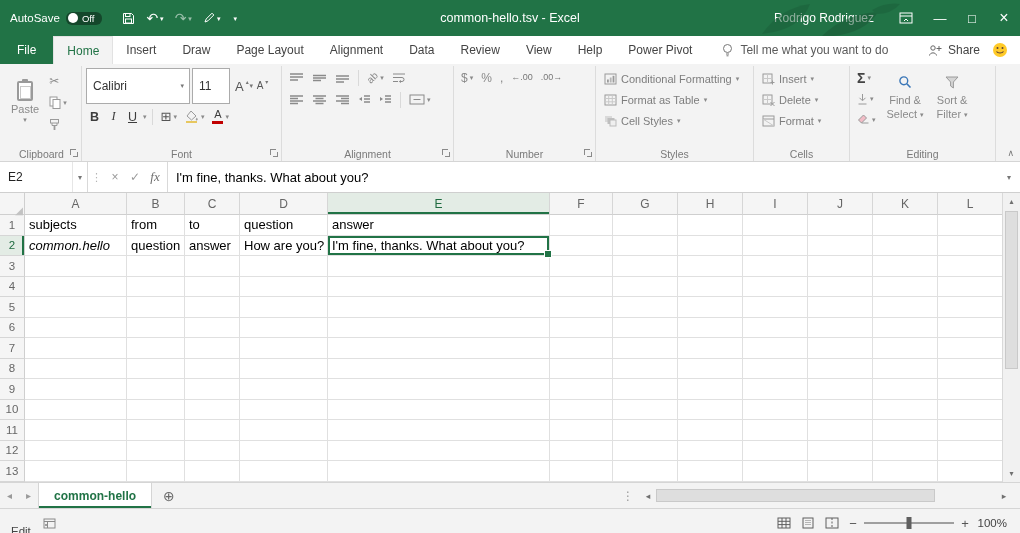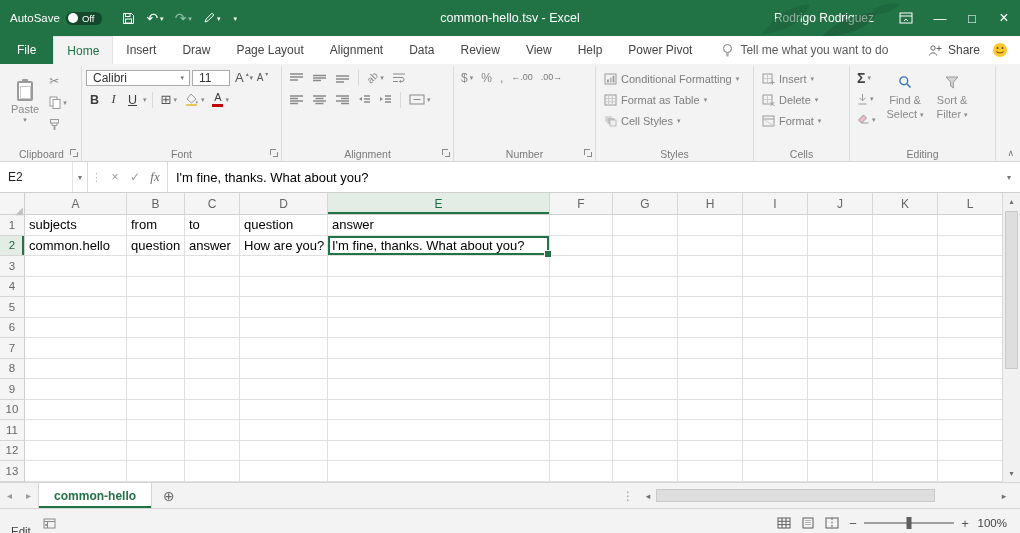--- a/index.html
+++ b/index.html
@@ -52,21 +52,21 @@
   .bigbtn{display:flex;flex-direction:column;align-items:center;padding:2px 5px;color:#8a8a8a;
           font-size:11px;line-height:1.25;text-align:center;}
   .bigicon{height:24px;display:flex;align-items:center;}
   .caret{font-size:7px;color:#8a8a8a;line-height:1;}
   .minicol{display:flex;flex-direction:column;justify-content:flex-start;gap:3px;padding-top:3px;}
   .minibtn{display:inline-flex;align-items:center;gap:2px;height:19px;padding:0 3px;color:#8a8a8a;font-size:12px;line-height:1;}
   .clip{width:16px;height:20px;border:2px solid #9a9a9a;border-radius:2px;position:relative;background:#fff;}
   .clip::before{content:"";position:absolute;top:-4px;left:3px;width:6px;height:4px;background:#9a9a9a;border-radius:1px;}
   .clip::after{content:"";position:absolute;top:3px;left:1px;width:9px;height:11px;background:#fff;border:1px solid #c9c9c9;}
   .combo{display:flex;align-items:center;justify-content:space-between;background:#fff;
-         border:1px solid #ababab;height:16px;padding:0 2px 0 6px;font-size:12px;color:#333;gap:35px;}
+         border:1px solid #ababab;height:36px;padding:0 2px 0 6px;font-size:12px;color:#333;gap:35px;}
   .combocaret{font-size:7px;color:#777;padding:0 3px;}
   .fontname{width:104px;}.fontsize{width:38px;}
   .bigA{font-size:13px;color:#555;}.smallA{font-size:10px;color:#555;}
   .supcaret{font-size:6px;color:#777;position:relative;top:-4px;}
   .fmtbtn{width:17px;height:18px;display:flex;align-items:center;justify-content:center;font-size:12.5px;color:#3d3d3d;}
   .fmtbtn.bold{font-weight:bold;}
   .fmtbtn.italic{font-style:italic;font-family:"Liberation Serif",serif;}
   .fmtbtn.underline{text-decoration:underline;}
   .vsep{width:1px;height:16px;background:#d9d9d9;margin:0 3px;}
   .bordericon{font-size:13px;color:#555;}
@@ -582,21 +582,21 @@
           <div class="cell" style="flex: 0 0 63px;"></div>
           <div class="cell" style="flex: 0 0 65px;"></div>
           <div class="cell" style="flex: 0 0 65px;"></div>
           <div class="cell" style="flex: 0 0 65px;"></div>
           <div class="cell" style="flex: 0 0 65px;"></div>
           <div class="cell" style="flex: 0 0 65px;"></div>
           <div class="cell" style="flex: 0 0 65px;"></div>
         </div>
         <div class="grow">
           <div class="rowhead sel">2</div>
-          <div class="cell" style="flex: 0 0 102px;">common.hello</div>
+          <div class="cell" style="flex: 0 0 102px; font-style: italic;">common.hello</div>
           <div class="cell" style="flex: 0 0 58px;">question</div>
           <div class="cell" style="flex: 0 0 55px;">answer</div>
           <div class="cell" style="flex: 0 0 88px;">How are you?</div>
           <div class="cell selcell" style="flex: 0 0 222px;">I'm fine, thanks. What about you?</div>
           <div class="cell" style="flex: 0 0 63px;"></div>
           <div class="cell" style="flex: 0 0 65px;"></div>
           <div class="cell" style="flex: 0 0 65px;"></div>
           <div class="cell" style="flex: 0 0 65px;"></div>
           <div class="cell" style="flex: 0 0 65px;"></div>
           <div class="cell" style="flex: 0 0 65px;"></div>

